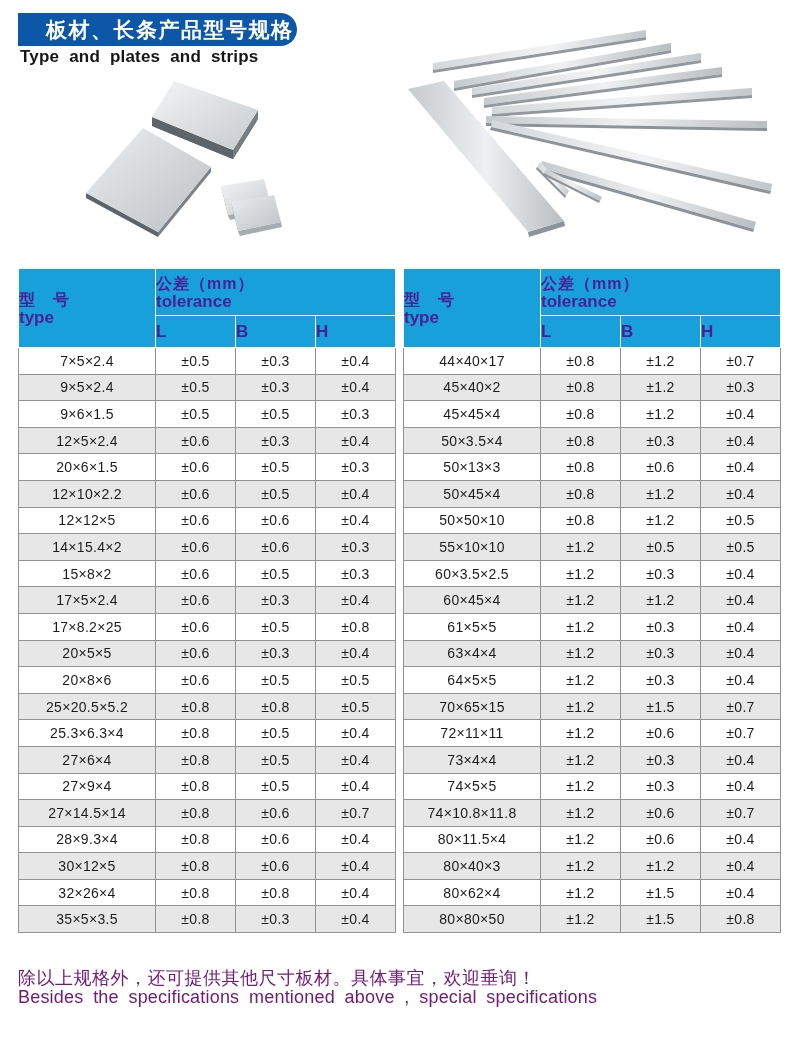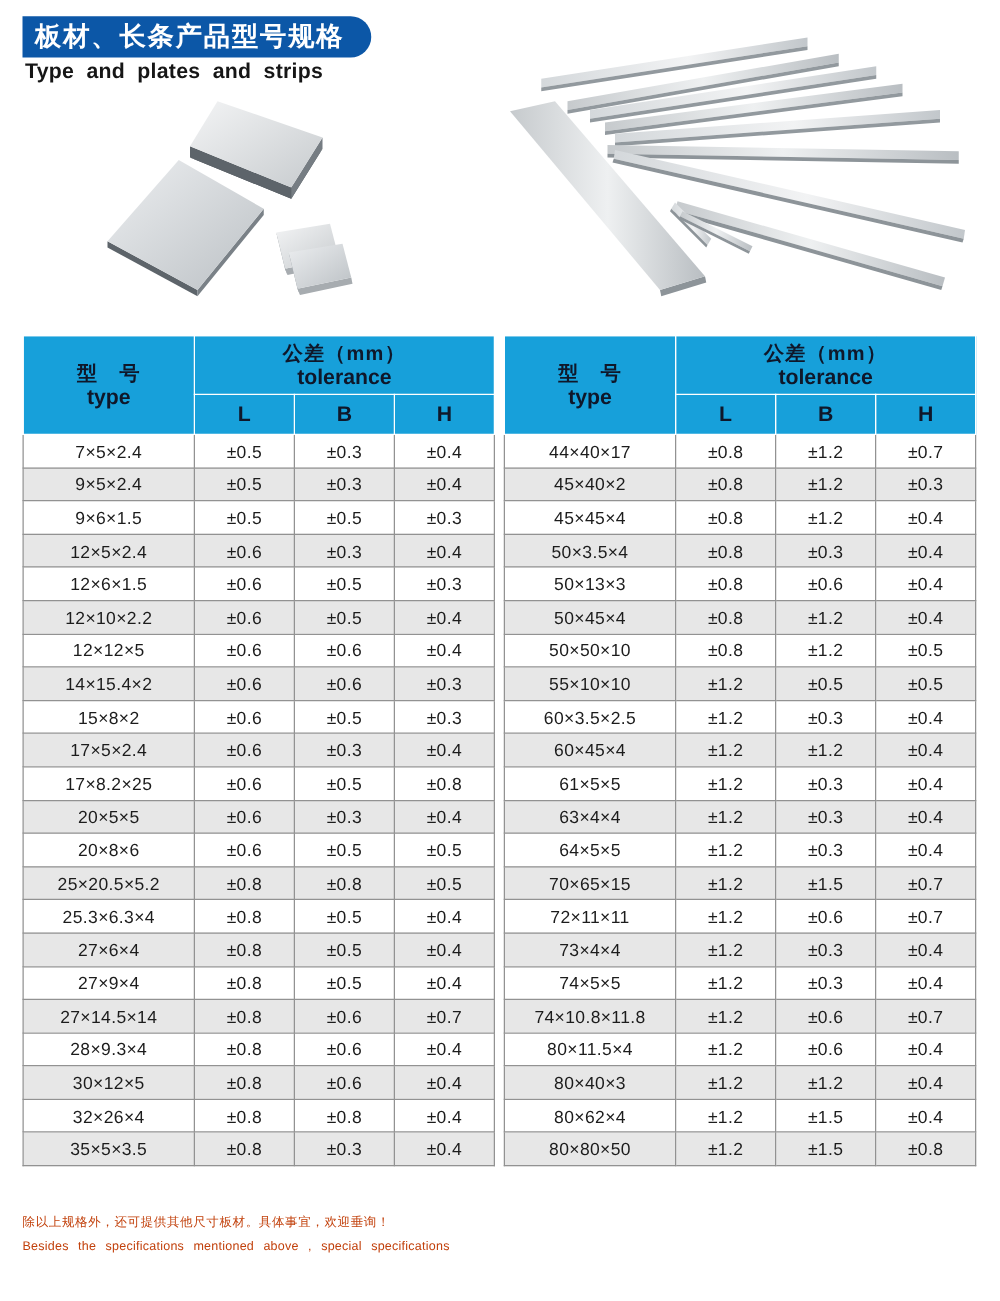--- a/index.html
+++ b/index.html
@@ -10,21 +10,21 @@
     color: #1a1a1a; overflow: hidden;
   }
 
   
   .banner {
     position: absolute; left: 18px; top: 13px;
     width: 279px; height: 33px;
     background: #0c57a7;
     border-radius: 0 17px 17px 0;
     color: #ffffff; font-weight: bold; font-size: 21px;
-    line-height: 33px; padding-left: 10px; letter-spacing: 1.5px;
+    line-height: 33px; padding-left: 28px; letter-spacing: 1.5px;
     white-space: nowrap;
   }
   .subtitle {
     position: absolute; left: 20px; top: 47px;
     font-size: 17px; font-weight: bold; color: #161616;
     word-spacing: 5px; letter-spacing: 0.2px;
   }
 
   
   .plates-img { position: absolute; left: 58px; top: 78px; }
@@ -35,40 +35,40 @@
     position: absolute; top: 268px;
     border-collapse: collapse; table-layout: fixed;
     font-size: 14px;
   }
   table.spec.left  { left: 18px; }
   table.spec.right { left: 403px; }
   table.spec col.c-type { width: 137px; }
   table.spec col.c-tol  { width: 80px; }
 
   table.spec thead th {
-    background: #17a0da; color: #0f172a; font-weight: bold;
-    border: 1px solid #ffffff; text-align: center; vertical-align: middle;
+    background: #17a0da; color: #4c1d95; font-weight: bold;
+    border: 1px solid #ffffff; text-align: left; vertical-align: middle;
   }
   table.spec thead tr.r1 th { height: 47px; }
   table.spec thead tr.r2 th { height: 32px; font-size: 17px; }
   .hd-zh { display: block; font-size: 16px; letter-spacing: 1px; line-height: 19px; }
   .hd-en { display: block; font-size: 17px; font-weight: bold; line-height: 18px; }
 
   table.spec tbody td {
     border: 1px solid #929292; height: 26.6px;
     text-align: center; vertical-align: middle;
     color: #1c1c1c; background: #ffffff;
     font-size: 14px; letter-spacing: 0.3px;
   }
   table.spec tbody tr:nth-child(even) td { background: #e7e7e7; }
 
   
   .footer {
     position: absolute; left: 18px; top: 970px; width: 772px;
-    font-size: 10px; line-height: 17.5px; color: #c2410c;
+    font-size: 18px; line-height: 17.5px; color: #701a75;
   }
   .footer .zh { letter-spacing: 0.5px; margin-bottom: 1px; }
   .footer .en { word-spacing: 4.5px; letter-spacing: 0.2px; }
 </style>
 </head>
 <body>
 
 <div class="banner">
   <span>板材、长条产品型号规格</span>
 </div>
@@ -215,21 +215,21 @@
         <td>±0.5</td>
         <td>±0.3</td>
       </tr>
       <tr>
         <td>12×5×2.4</td>
         <td>±0.6</td>
         <td>±0.3</td>
         <td>±0.4</td>
       </tr>
       <tr>
-        <td>12×6×1.5</td>
+        <td>20×6×1.5</td>
         <td>±0.6</td>
         <td>±0.5</td>
         <td>±0.3</td>
       </tr>
       <tr>
         <td>12×10×2.2</td>
         <td>±0.6</td>
         <td>±0.5</td>
         <td>±0.4</td>
       </tr>

